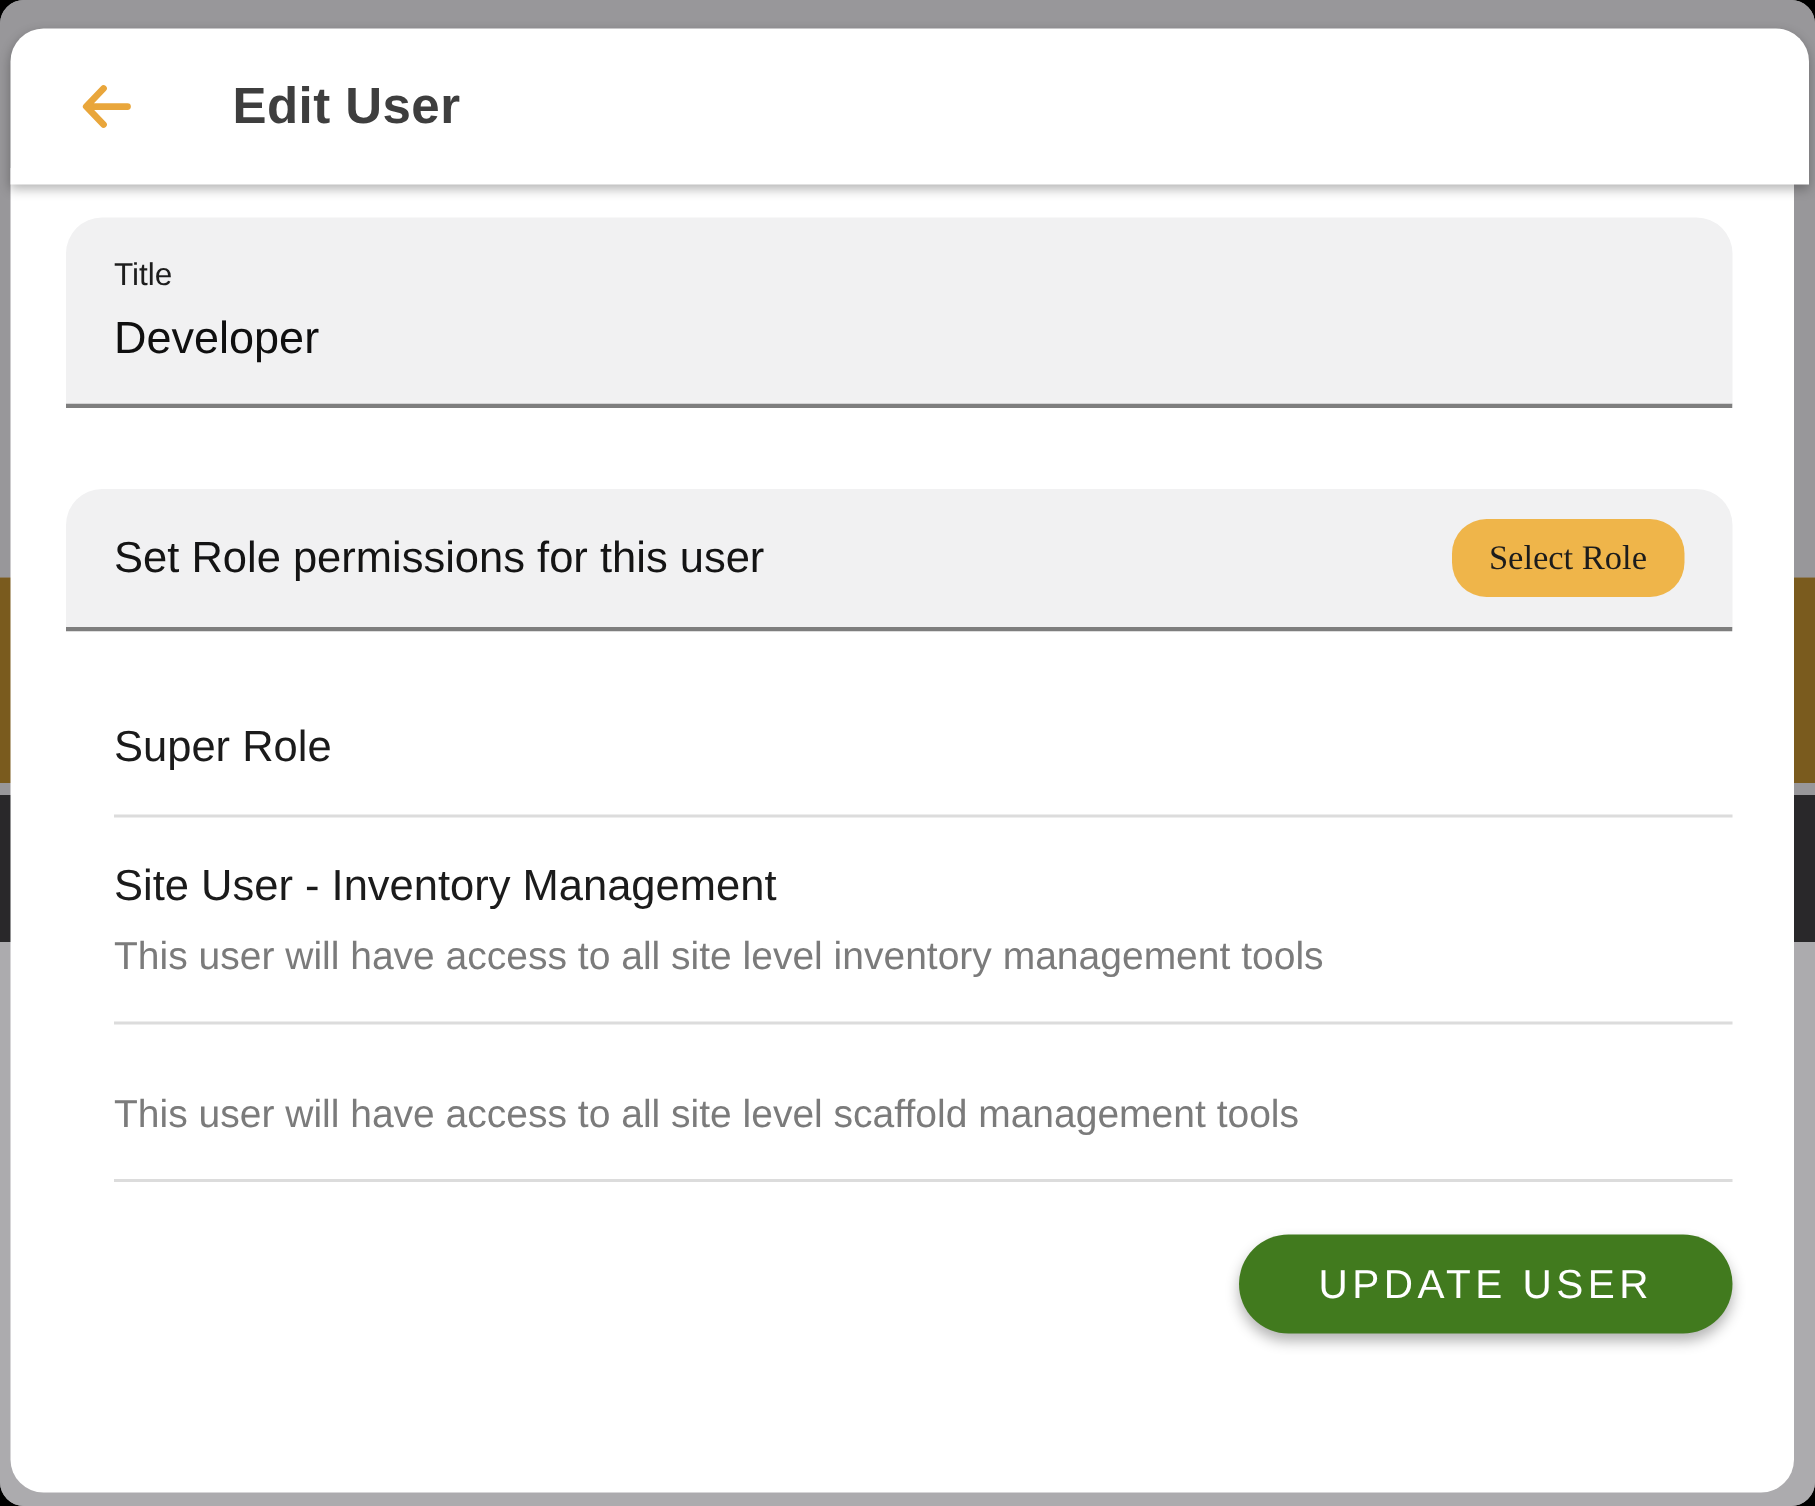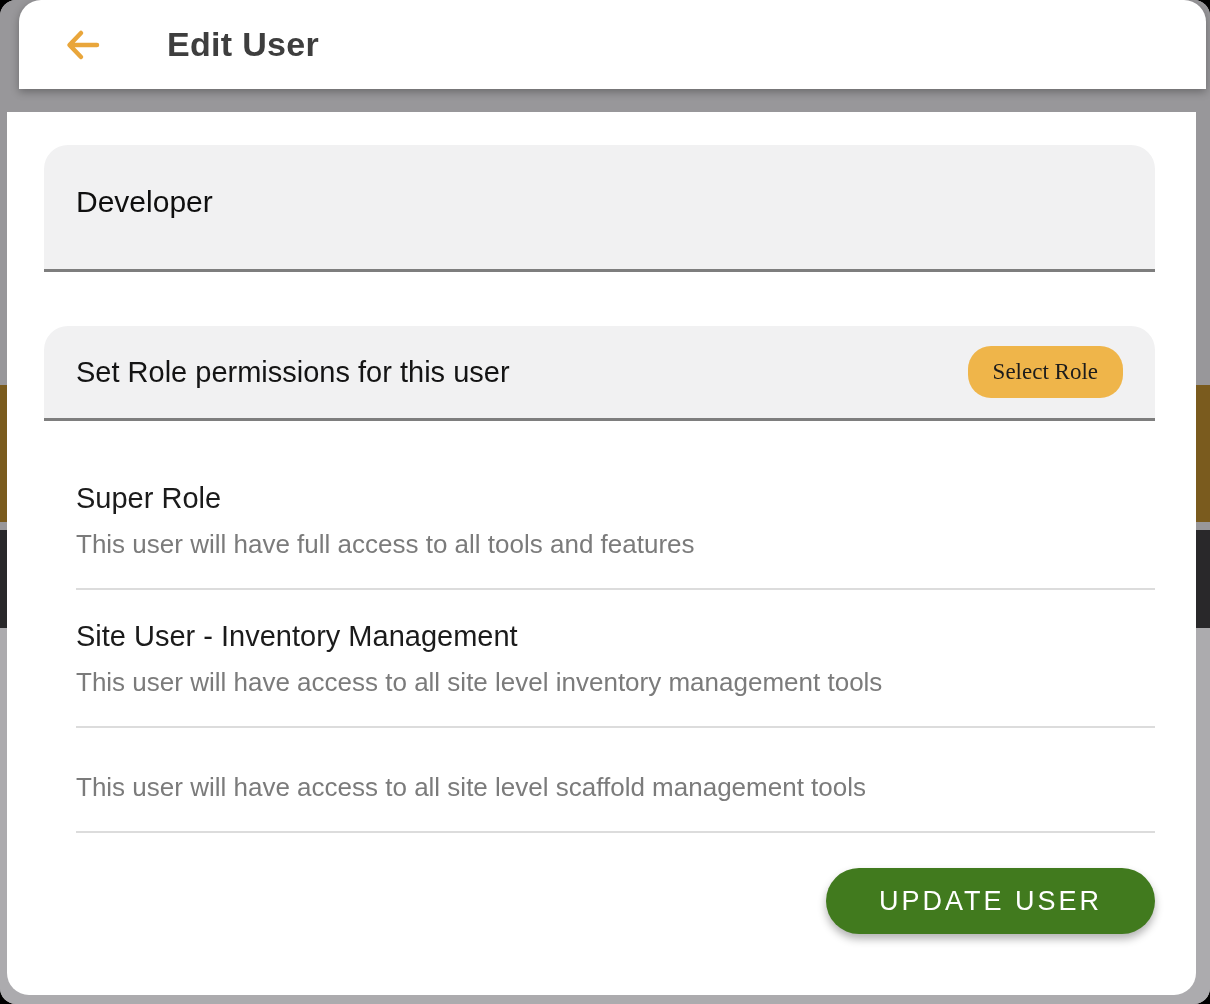--- a/index.html
+++ b/index.html
@@ -29,29 +29,28 @@
     position: absolute;
     left: 7px; right: 14px;
     top: 112px; bottom: 9px;
     background: #fff;
     border-radius: 0 0 22px 22px;
     z-index: 1;
   }
   .modal-header {
     position: absolute;
     left: 7px; right: 4px;
-    top: 0; height: 89px;
+    top: 19px; height: 104px;
     background: #fff;
     border-radius: 22px 22px 0 0;
     box-shadow: 0 3px 8px rgba(0,0,0,0.30);
     display: flex;
     align-items: center;
     padding-left: 44px;
     z-index: 2;
-    margin-left: 12px;
   }
   .back-btn {
     width: 40px; height: 40px;
     display: flex; align-items: center; justify-content: center;
     background: transparent; border: none; cursor: pointer;
     color: var(--arrow-amber, #E9A63B);
   }
   .header-title {
     margin-left: 64px;
     font-size: 34px;
@@ -134,32 +133,32 @@
   <div class="band band-top"></div>
   <div class="band band-gold"></div>
   <div class="band band-gap"></div>
   <div class="band band-dark"></div>
   <div class="band band-bottom"></div>
 
   <div class="modal-body">
     <div class="content">
 
       <div class="text-field">
+        <div class="tf-label">Title</div>
         <div class="tf-value">Developer</div>
       </div>
 
       <div class="role-bar">
         <div class="role-bar-label">Set Role permissions for this user</div>
         <button class="select-role-btn">Select Role</button>
       </div>
 
       <div class="roles">
         <div class="role-row">
           <div class="role-name">Super Role</div>
-          <div class="role-desc">This user will have full access to all tools and features</div>
         </div>
         <div class="role-row">
           <div class="role-name">Site User - Inventory Management</div>
           <div class="role-desc">This user will have access to all site level inventory management tools</div>
         </div>
         <div class="role-row">
           <div class="role-desc">This user will have access to all site level scaffold management tools</div>
         </div>
       </div>
 

